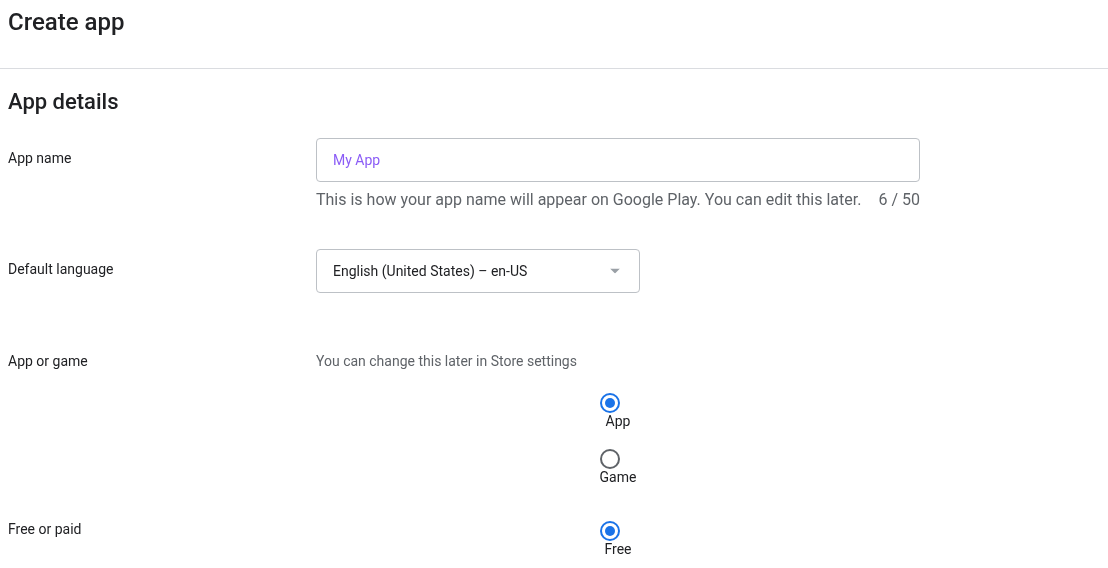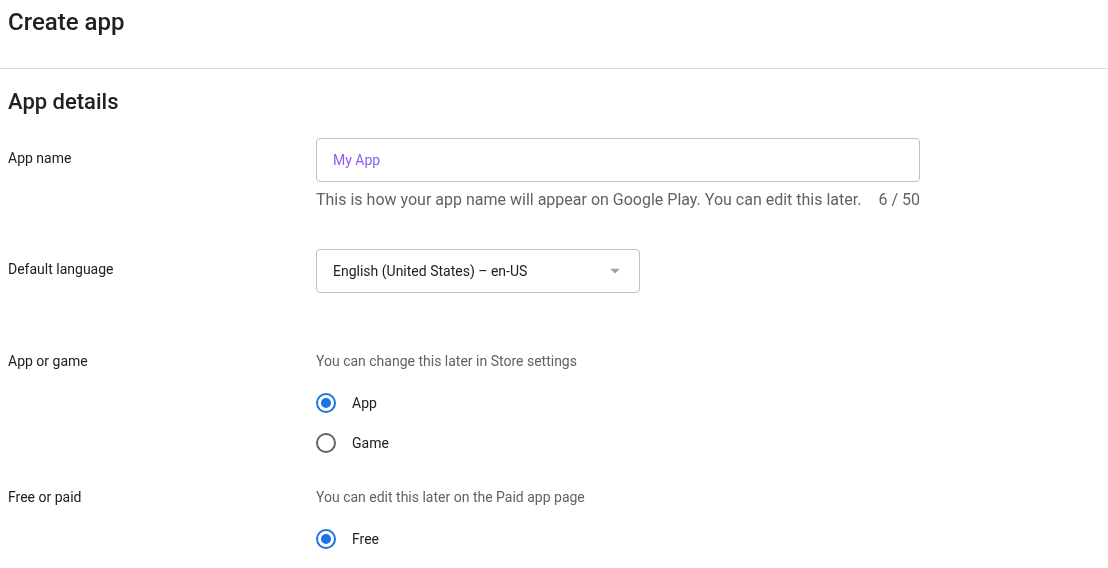--- a/index.html
+++ b/index.html
@@ -99,20 +99,21 @@
     .hint-text {
       font-size: 14px;
       color: #5f6368;
       margin-bottom: 24px;
     }
     .radio-option {
       display: flex;
       align-items: center;
       margin-bottom: 20px;
       cursor: pointer;
+      flex-direction: column;
     }
     .radio-option:last-child {
       margin-bottom: 0;
     }
     .radio-circle {
       width: 20px;
       height: 20px;
       border: 2px solid #5f6368;
       border-radius: 50%;
       margin-right: 16px;
@@ -188,21 +189,20 @@
       <div class="radio-option">
         <span class="radio-circle"></span>
         <span class="radio-label">Game</span>
       </div>
     </div>
   </div>
 
   <div class="form-row">
     <div class="form-label" style="padding-top:0;">Free or paid</div>
     <div class="form-control">
-      <div class="hint-text">You can edit this later on the Paid app page</div>
       <div class="radio-option">
         <span class="radio-circle selected">
           <span class="radio-dot"></span>
         </span>
         <span class="radio-label">Free</span>
       </div>
       <div class="radio-option">
         <span class="radio-circle"></span>
         <span class="radio-label">Paid</span>
       </div>

